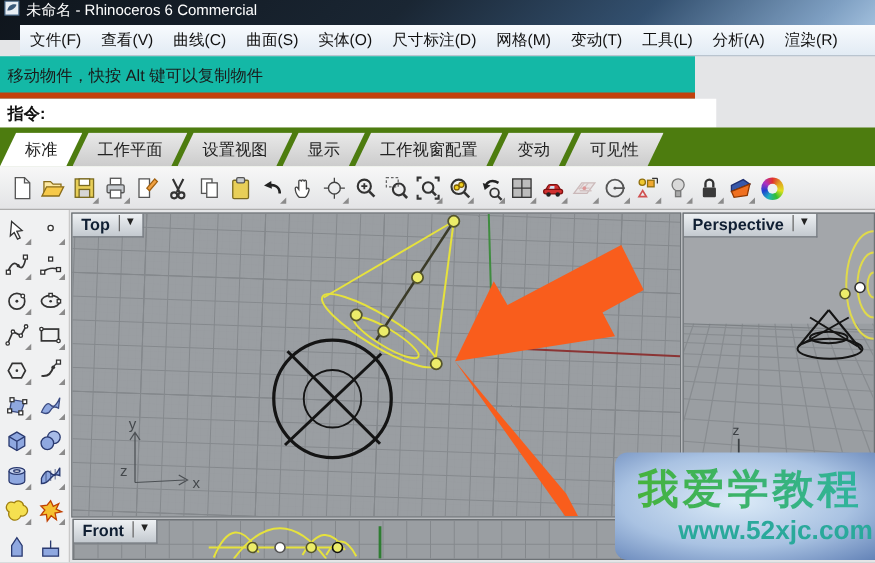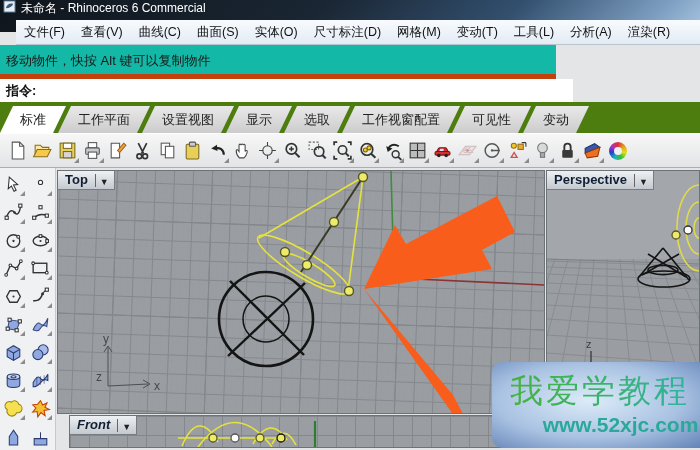--- a/index.html
+++ b/index.html
@@ -40,48 +40,48 @@
     background:conic-gradient(#e03030,#e0a020,#e0e020,#30c030,#20b0c0,#2040d0,#b030c0,#e03030);position:relative;}
   .colorwheel::after{content:"";position:absolute;left:5px;top:5px;width:8px;height:8px;border-radius:50%;background:#eef0f2;}
   
   .sidebar{position:absolute;left:0;top:168px;width:55px;height:282px;background:#f0f1f2;
     border-right:1px solid #c8c8c8;display:grid;grid-template-columns:27px 27px;align-content:start;padding-top:2px;}
   .stool{position:relative;width:26px;height:28px;display:flex;align-items:center;justify-content:center;}
   .stool svg{width:21px;height:21px;}
   
   .vp{position:absolute;border:1px solid #6d7276;background:#9a9ea2;overflow:hidden;box-sizing:border-box;}
   .vp-top{left:57px;top:170px;width:488px;height:244px;}
-  .vp-front{left:69px;top:247px;width:488px;height:33px;top:415px;font-style:italic;}
+  .vp-front{left:58px;top:247px;width:488px;height:33px;top:415px;}
   .vp-persp{left:546px;top:170px;width:154px;height:278px;}
   .gridrot{position:absolute;left:-40px;top:-40px;right:-40px;bottom:-40px;transform:rotate(2deg);
     background-color:#9a9ea2;
     background-image:
       linear-gradient(#90949820 1px,transparent 1px),
       linear-gradient(90deg,#90949820 1px,transparent 1px),
       linear-gradient(#84888c 1px,transparent 1px),
       linear-gradient(90deg,#84888c 1px,transparent 1px),
       linear-gradient(#7c8084 1px,transparent 1px),
       linear-gradient(90deg,#7c8084 1px,transparent 1px);
     background-size:6px 6px,6px 6px,19px 19px,19px 19px,95px 95px,95px 95px;}
   .gridflat{position:absolute;inset:0;
     background-image:
       linear-gradient(#84888c 1px,transparent 1px),
       linear-gradient(90deg,#84888c 1px,transparent 1px);
     background-size:19px 19px;}
-  .vplabel{position:absolute;left:0;top:0;display:inline-flex;align-items:flex-end;z-index:5;
+  .vplabel{position:absolute;left:0;top:0;display:inline-flex;align-items:flex-start;z-index:5;
     background:linear-gradient(#eef1f4,#c3c9cf);border:1px solid #777c82;border-left:none;border-top:none;
     padding:1px 5px 2px 7px;font-size:13px;font-weight:bold;color:#101f33;}
   .vplabel .sep{width:1px;height:13px;background:#666;margin:0 4px 0 7px;}
   .vplabel .arr{font-size:9px;color:#222;font-weight:normal;}
   .vpsvg{position:absolute;left:0;top:0;z-index:2;}
   
   .watermark{position:absolute;left:492px;top:362px;width:216px;height:86px;border-radius:10px;z-index:9;
     background:radial-gradient(ellipse at 45% 45%,#dcebf8 0%,#a9c2e2 55%,#5e7eb4 100%);
     display:flex;flex-direction:column;align-items:center;justify-content:center;}
-  .wm-title{font-size:33px;font-weight:normal;letter-spacing:3px;line-height:1.0;
+  .wm-title{font-size:33px;font-weight:bold;letter-spacing:3px;line-height:1.0;
     background:linear-gradient(90deg,#46b33c,#2fb3a0);-webkit-background-clip:text;background-clip:text;
     color:transparent;-webkit-text-fill-color:transparent;}
   .wm-url{font-size:21px;font-weight:bold;color:#2aa99b;margin-top:6px;margin-left:41px;}
 </style>
 </head>
 <body>
 
 <div class="window">
 
   <div class="titlebar">
@@ -113,24 +113,23 @@
   <div class="cmd-prompt">
     <span>指令:</span>
   </div>
 
   <div class="tabbar">
 
   <div class="tab active">标准</div>
       <div class="tab">工作平面</div>
       <div class="tab">设置视图</div>
       <div class="tab">显示</div>
-      <div class="tab">选取</div>
       <div class="tab">工作视窗配置</div>
+      <div class="tab">变动</div>
       <div class="tab">可见性</div>
-      <div class="tab">变动</div>
     </div>
 
   <div class="toolbar">
     <span class="tbtn">
         <svg viewBox="0 0 20 20">
           <path d="M5 2h7l4 4v12H5z" fill="#fff" stroke="#555"></path>
           <path d="M12 2v4h4" fill="none" stroke="#555"></path>
         </svg>
       </span>
     <span class="tbtn">

